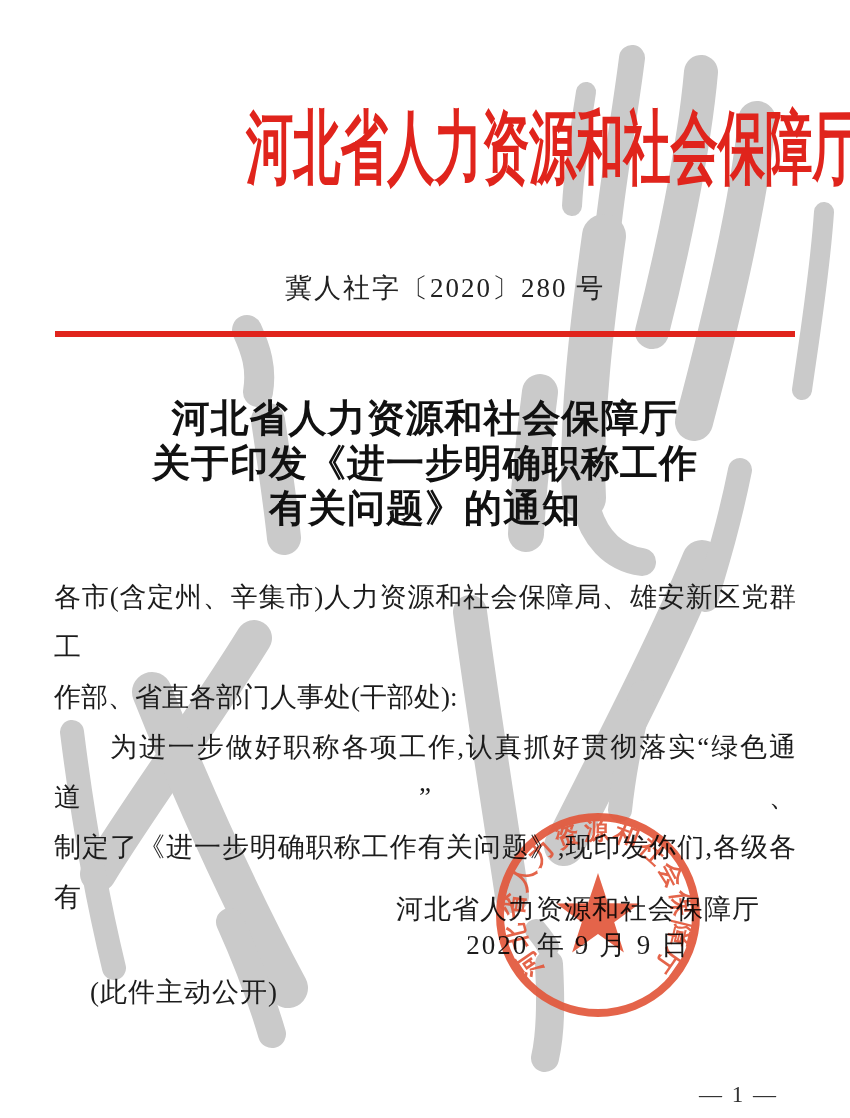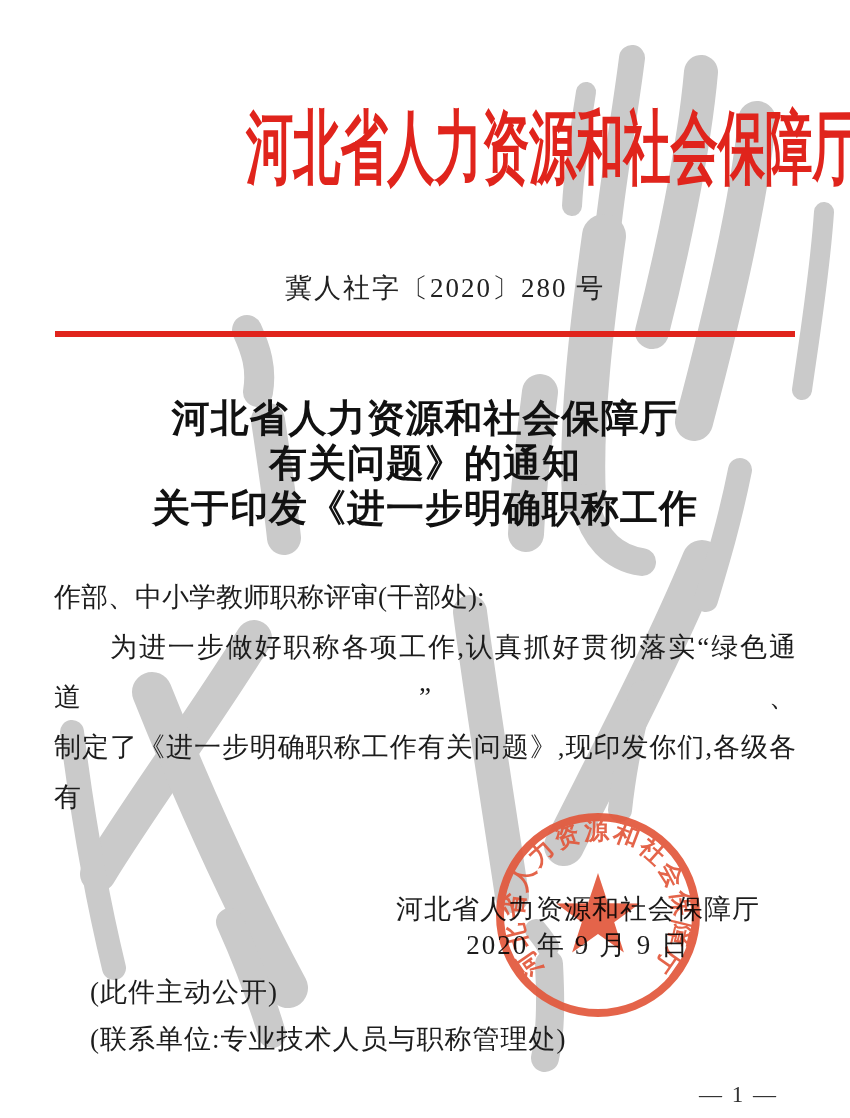--- a/index.html
+++ b/index.html
@@ -104,26 +104,27 @@
     <div class="banner">
       <span class="banner-inner">河北省人力资源和社会保障厅文件</span>
     </div>
 
     <div class="doc-number">冀人社字〔2020〕280 号</div>
 
     <div class="red-line"></div>
 
     <div class="title">
       <div>河北省人力资源和社会保障厅</div>
+      <div>关于印发《进一步明确职称工作</div>
       <div>有关问题》的通知</div>
-      <div>关于印发《进一步明确职称工作</div>
     </div>
 
     <div class="body-block">
-      <div class="body-line">作部、中小学教师职称评审(干部处):</div>
+      <div class="body-line fill">各市(含定州、辛集市)人力资源和社会保障局、雄安新区党群工</div>
+      <div class="body-line">作部、省直各部门人事处(干部处):</div>
       <div class="body-line fill indent">为进一步做好职称各项工作,认真抓好贯彻落实“绿色通道”、</div>
       <div class="body-line fill">制定了《进一步明确职称工作有关问题》,现印发你们,各级各有</div>
     </div>
 
     <div class="signature">
       <div class="org">河北省人力资源和社会保障厅</div>
       <div class="date">2020 年 9 月 9 日</div>
     </div>
 
     <svg class="seal" width="220" height="220" viewBox="0 0 220 220">
@@ -132,19 +133,18 @@
       </defs>
       <circle cx="110" cy="110" r="98" fill="none" stroke="#e2573a" stroke-width="8"></circle>
       <polygon fill="#e2573a" points="110,68 120,98.2 151.8,98.4 126.2,117.3 135.9,147.6 110,129 84.1,147.6 93.8,117.3 68.2,98.4 100,98.2"></polygon>
       <text font-size="25" fill="#e2573a" letter-spacing="2.5" font-family="Liberation Serif, DejaVu Serif, serif" font-weight="bold">
         <textPath href="#sealTextArc" startOffset="0">河北省人力资源和社会保障厅</textPath>
       </text>
     </svg>
 
     <div class="notes">
       <div>(此件主动公开)</div>
-      <div>(联系单位:专业技术人员与职称管理处)</div>
     </div>
 
     <div class="page-number">— 1 —</div>
 
   </div>
 </div>
 
 </body></html>

